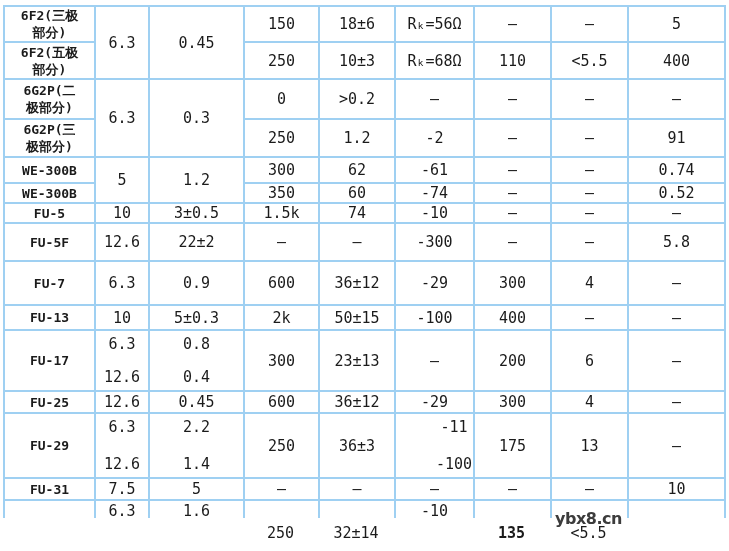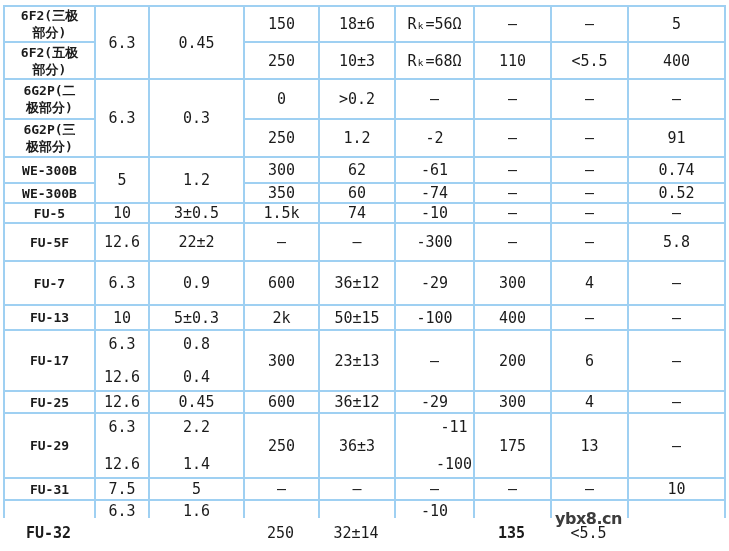--- a/index.html
+++ b/index.html
@@ -254,18 +254,17 @@
           <td class="nb"></td>
           <td class="nb"></td>
           <td class="nb"></td>
         </tr>
       </tbody>
   </table>
 </div>
 
 <div class="overflow-strip">
   <div class="watermark">ybx8.cn</div>
-<div class="strip-item sc1 bold">FU-32</div>
     <div class="strip-item sc4">250</div>
     <div class="strip-item sc5">32±14</div>
     <div class="strip-item sc7">135</div>
     <div class="strip-item sc8">&lt;5.5</div>
   </div>
 
 </body></html>

